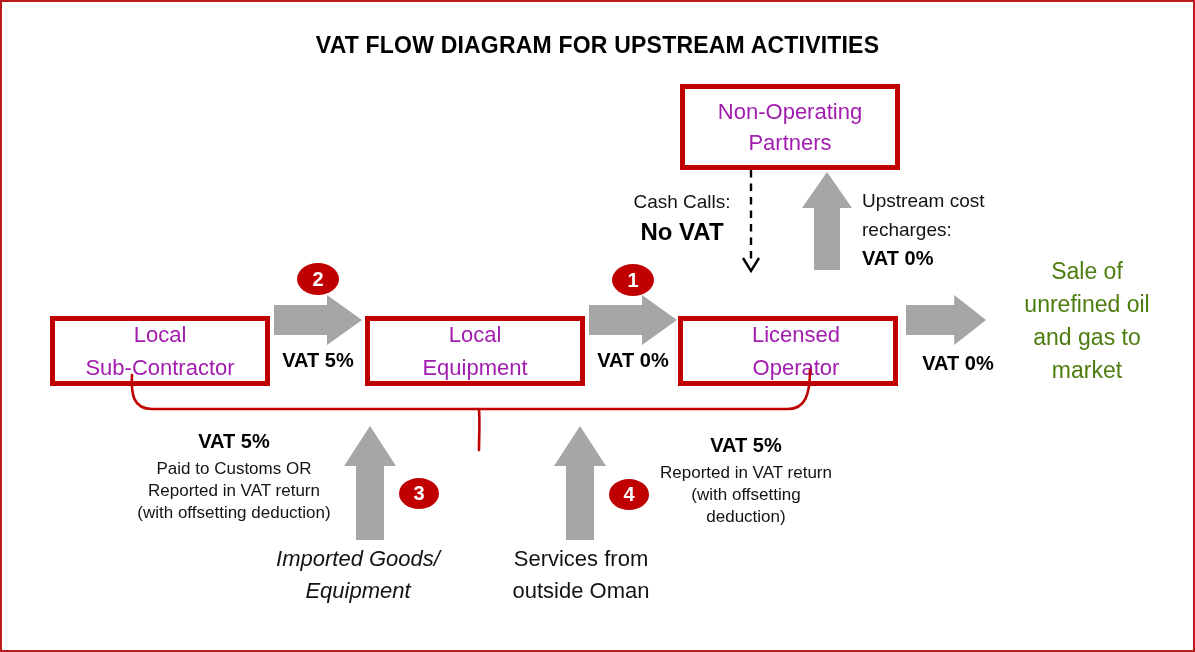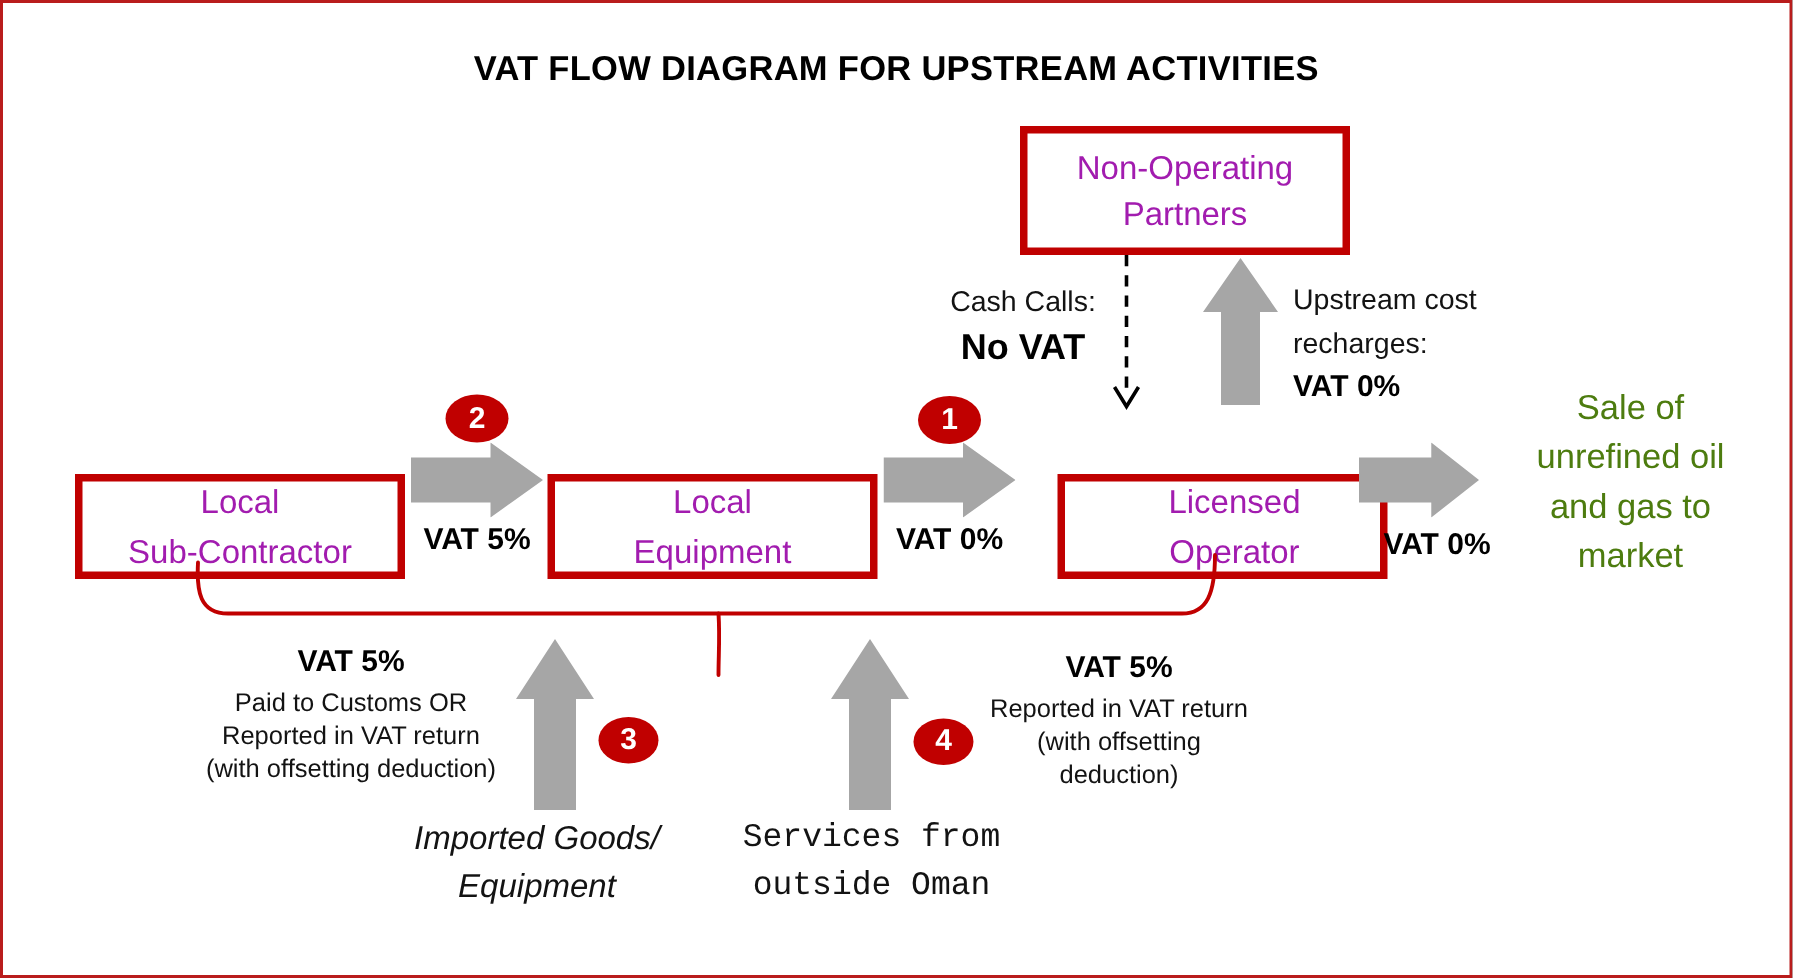--- a/index.html
+++ b/index.html
@@ -17,21 +17,21 @@
   .box {
     position:absolute; width:220px; border:5px solid #C00000; background:#fff;
     box-sizing:border-box; display:flex; flex-direction:column;
     justify-content:center; align-items:center; text-align:center;
     font-size:22px; line-height:33px; color:#a21caf;
   }
   .box.nop  { left:678px; top:82px;  height:86px; line-height:31px; }
   .box.row  { top:270px; height:70px;margin-top:44px; }
   .box.sub  { left:48px; }
   .box.con  { left:363px; }
-  .box.op   { left:703px;padding-left:16px; }
+  .box.op   { left:676px;padding-left:16px; }
   .badge {
     position:absolute; width:42px; height:32px; background:#C00000;
     border-radius:50%; color:#fff; font-weight:bold; font-size:20px;
     display:flex; align-items:center; justify-content:center;
   }
   .vat { position:absolute; font-weight:bold; font-size:20px; text-align:center; }
   .sale {
     position:absolute; left:996px; top:253px; width:178px;
     text-align:center; font-size:23px; line-height:33px; color:#4d7c0f;
   }
@@ -48,21 +48,21 @@
   .noteblock { position:absolute; text-align:center; color:#131313; }
   .noteblock .vt { font-weight:bold; font-size:20px; color:#000; margin-bottom:5px; }
   .noteblock .nt { font-size:17px; line-height:22px; }
   .nb-left  { left:112px; top:428px; width:240px; }
   .nb-right { left:644px; top:432px; width:200px; }
   .source {
     position:absolute; text-align:center; font-size:22px;
     line-height:32px; color:#131313;
   }
   .src-goods    { left:250px; top:541px; width:212px;font-style:italic; }
-  .src-services { left:473px; top:541px; width:212px;font-family:Liberation Mono, monospace; }
+  .src-services { left:473px; top:541px; width:212px; }
   svg { display:block; }
 </style>
 </head>
 <body>
 
 <div class="canvas">
 
   <div class="title">VAT FLOW DIAGRAM FOR UPSTREAM ACTIVITIES</div>
 
   <div class="box nop">

